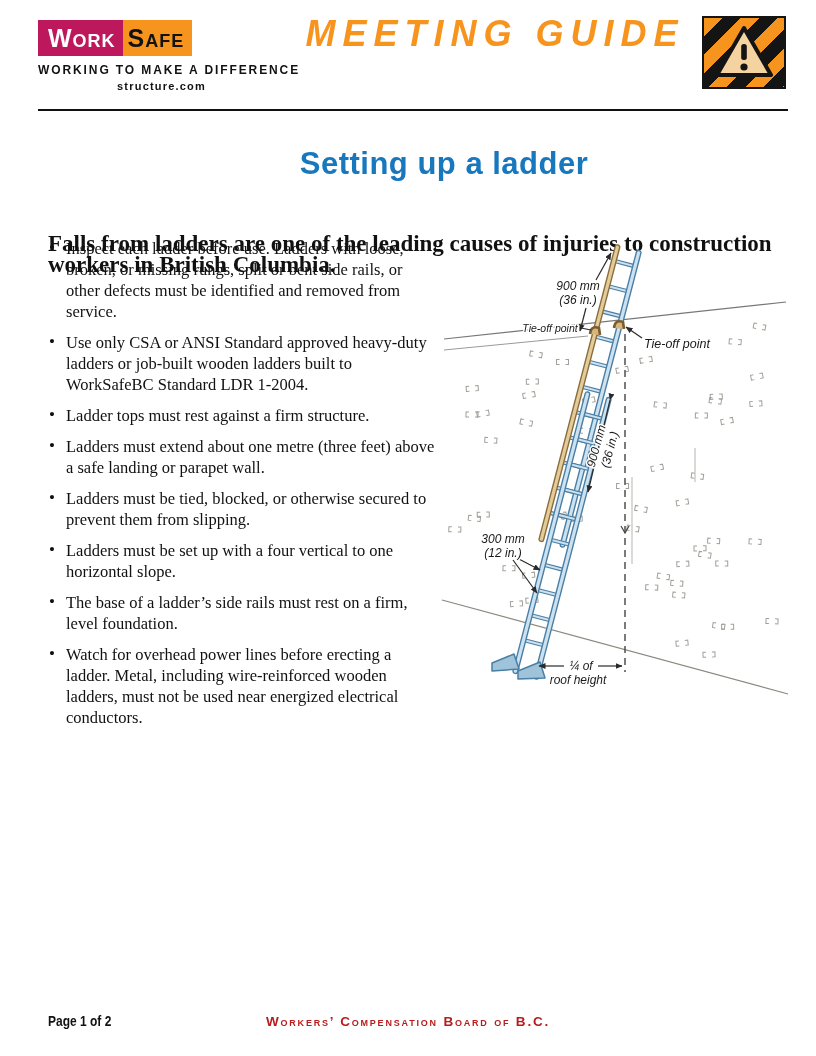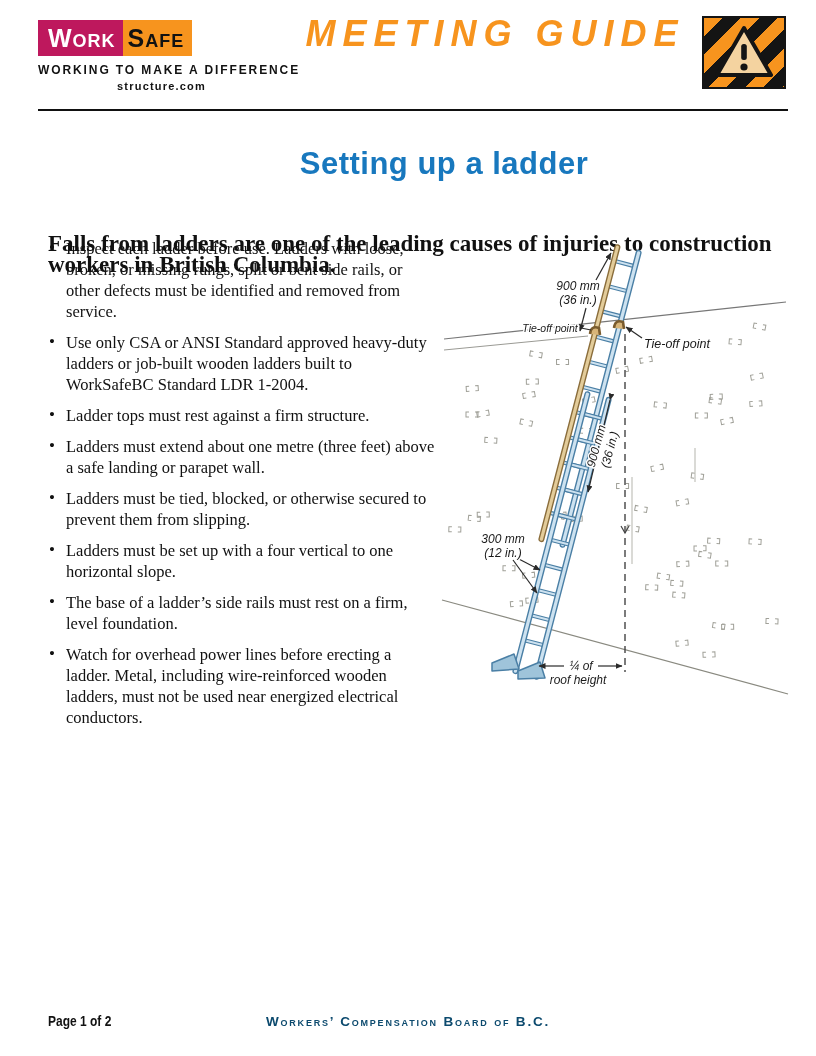--- a/index.html
+++ b/index.html
@@ -49,21 +49,21 @@
           paint-order:stroke;stroke:#ffffff;stroke-width:3px;stroke-linejoin:round;}
   .dlabel-sm{font-size:10.5px;}
   .dlabel-lg{font-size:12.5px;}
 
   
   .page-number{position:absolute;left:48px;top:1012px;font-family:"Liberation Sans",sans-serif;
                font-weight:bold;font-size:15px;transform:scaleX(0.8);transform-origin:left center;
                color:#121212;}
   .footer-org{position:absolute;left:0;top:1014px;width:816px;text-align:center;
               font-family:"Liberation Sans",sans-serif;font-weight:bold;font-variant:small-caps;
-              font-size:13.5px;letter-spacing:1.8px;color:#0c4a6e;}
+              font-size:13.5px;letter-spacing:1.8px;color:#b91c1c;}
 </style>
 </head>
 <body>
 
 <div class="page">
 
   <div class="logo-block">
     <div class="logo-boxes">
       <span class="lb-black">Work</span>
       <span class="lb-orange">

